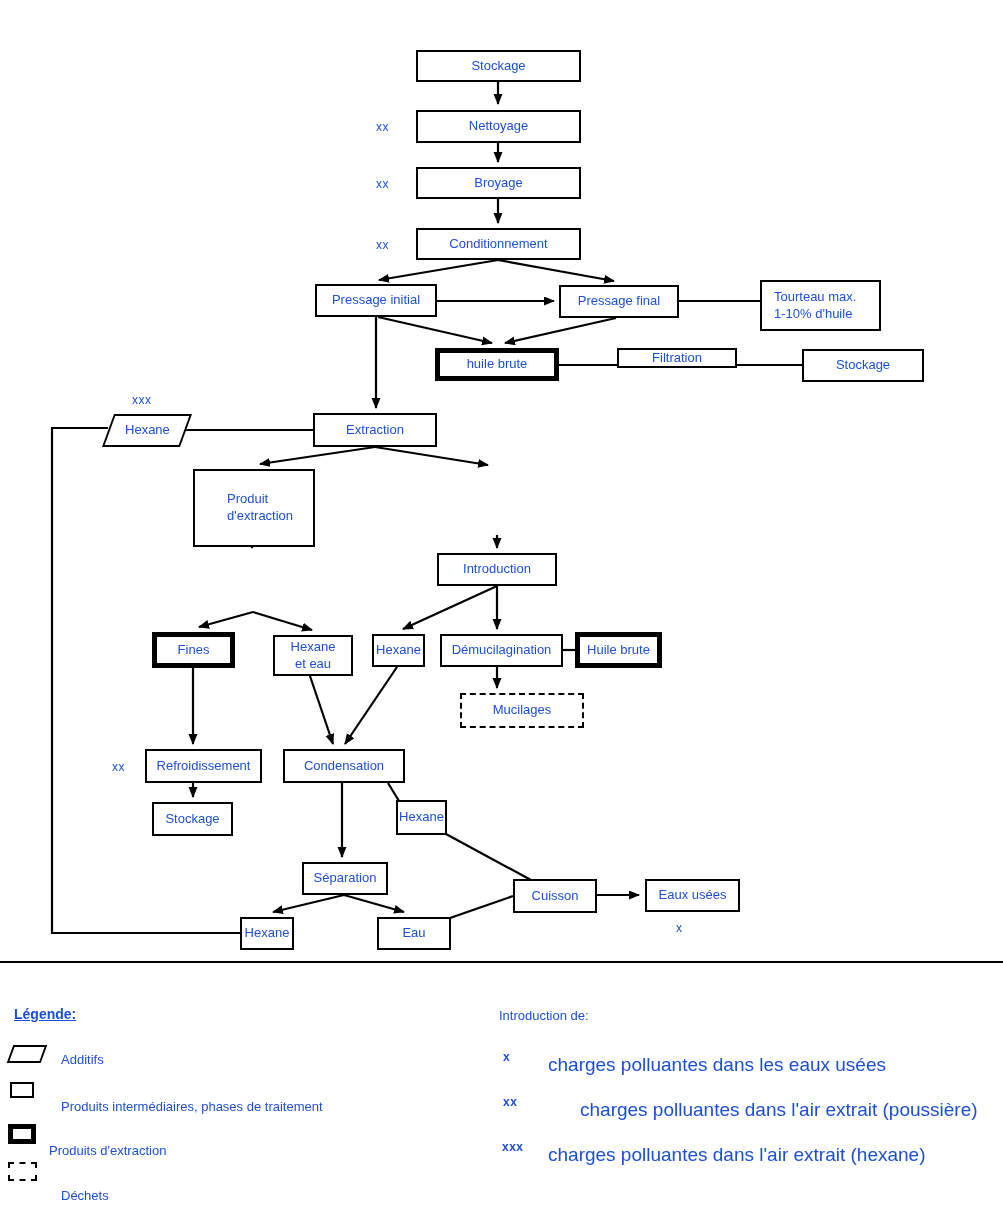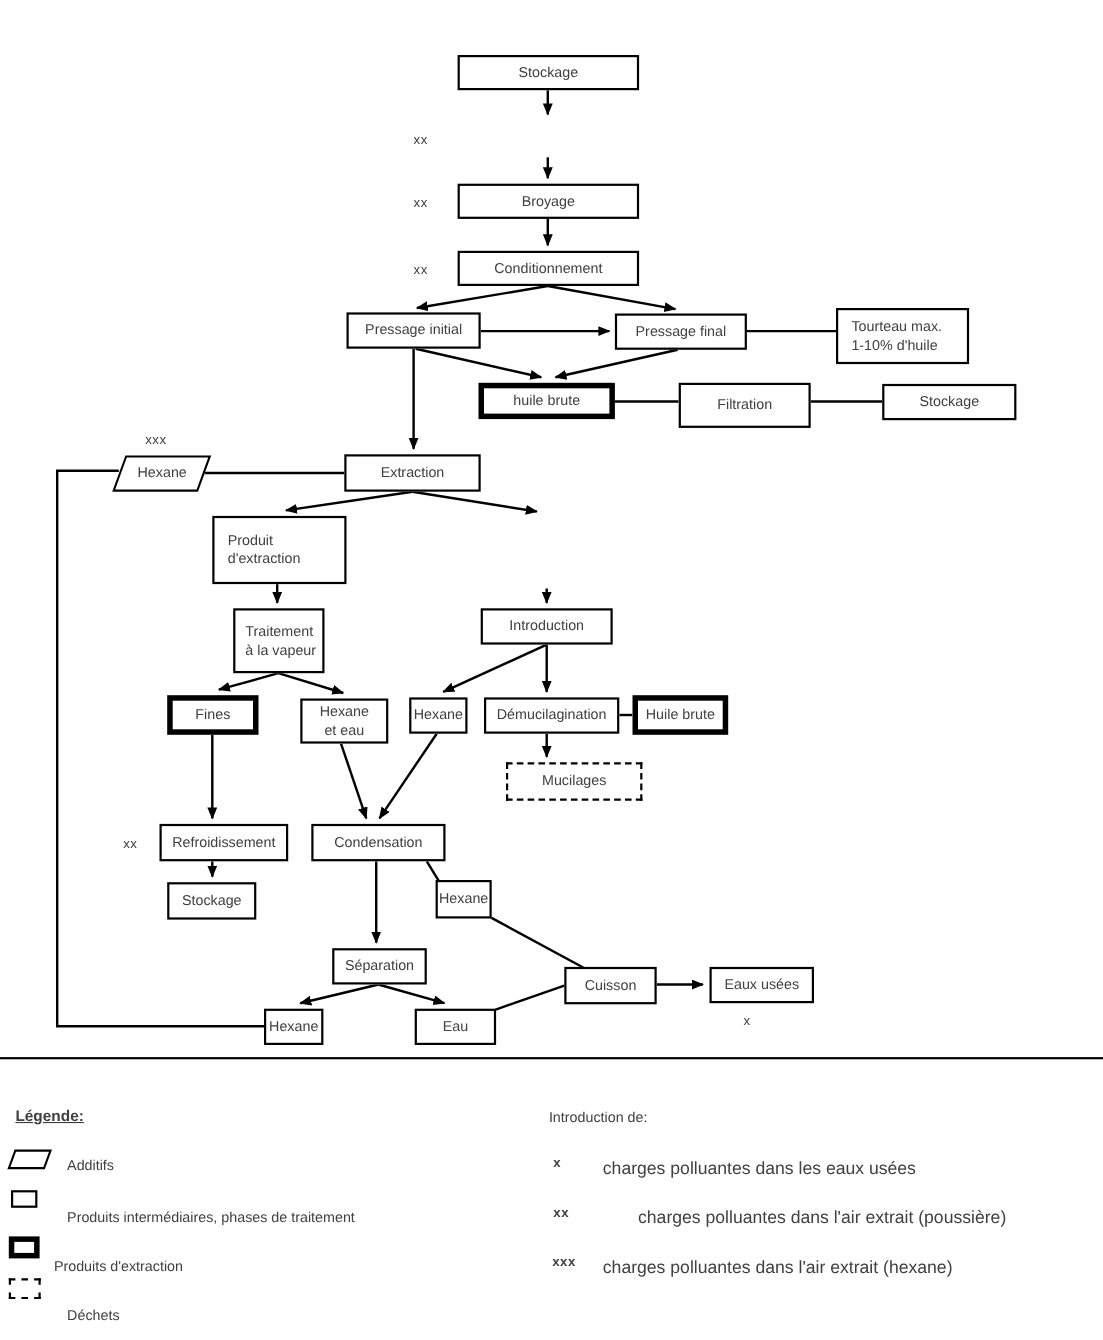--- a/index.html
+++ b/index.html
@@ -1,18 +1,18 @@
 <!DOCTYPE html>
 <html><head>
 <meta charset="utf-8">
 <style>
   html,body{margin:0;padding:0;background:#fff;}
   #canvas{
     position:relative;width:1003px;height:1218px;background:#ffffff;
-    font-family:"Liberation Sans",sans-serif;color:#404040;overflow:hidden;
+    font-family:"Liberation Sans",sans-serif;color:#1d4ed8;overflow:hidden;
   }
   #edges{position:absolute;left:0;top:0;width:1003px;height:1218px;}
   #edges line,#edges polyline{stroke:#000;stroke-width:2.2;fill:none;}
   .node{
     position:absolute;box-sizing:border-box;border:2px solid #000;background:#fff;
     display:flex;align-items:center;justify-content:center;text-align:center;
     font-size:13px;line-height:1.3;white-space:pre-line;
   }
   .node.bold{border-width:5px;text-align:right;}
   .node.dotted{border:2px dashed #000;}
@@ -22,21 +22,21 @@
   .mark{position:absolute;font-size:12px;letter-spacing:0.5px;}
   .sep{position:absolute;left:0;top:961px;width:1003px;height:2px;background:#000;}
   
   .lg-title{position:absolute;left:14px;top:1006px;font-size:14px;font-weight:bold;text-decoration:underline;}
   .lg-label{position:absolute;font-size:13px;}
   .lg-shape{position:absolute;box-sizing:border-box;border:2px solid #000;background:#fff;}
   .lg-shape.bold{border-width:5px;}
   .lg-shape.dotted{border:2px dashed #000;}
   .intro-title{position:absolute;left:499px;top:1008px;font-size:13px;}
   .intro-mark{position:absolute;font-size:12px;font-weight:bold;letter-spacing:0.5px;}
-  .intro-label{position:absolute;font-size:16px;}
+  .intro-label{position:absolute;font-size:19px;}
 </style>
 </head>
 <body>
 
 <div id="canvas">
 
   <svg id="edges" viewBox="0 0 1003 1218">
     <defs>
       <marker id="ah" markerUnits="userSpaceOnUse" markerWidth="14" markerHeight="12" refX="10" refY="4.5" orient="auto">
         <path d="M0,0 L11,4.5 L0,9 Z" fill="#000"></path>
@@ -73,35 +73,34 @@
     <line x1="342" y1="783" x2="342" y2="857" marker-end="url(#ah)"></line>
     <line x1="388" y1="783" x2="399" y2="801"></line>
     <line x1="446" y1="834" x2="531" y2="880"></line>
     <line x1="344" y1="895" x2="273" y2="912" marker-end="url(#ah)"></line>
     <line x1="344" y1="895" x2="404" y2="912" marker-end="url(#ah)"></line>
     <line x1="450" y1="918" x2="513" y2="896"></line>
     <line x1="597" y1="895" x2="639" y2="895" marker-end="url(#ah)"></line>
   </svg>
 
   <div class="node" style="left:416px;top:50px;width:165px;height:32px">Stockage</div>
+  <div class="node" style="left:416px;top:110px;width:165px;height:33px">Nettoyage</div>
   <div class="node" style="left:416px;top:167px;width:165px;height:32px">Broyage</div>
   <div class="node" style="left:416px;top:228px;width:165px;height:32px">Conditionnement</div>
   <div class="node" style="left:315px;top:284px;width:122px;height:33px">Pressage initial</div>
   <div class="node" style="left:559px;top:285px;width:120px;height:33px">Pressage final</div>
   <div class="node leftal" style="left:760px;top:280px;width:121px;height:51px;padding-left:12px">Tourteau max.
 1-10% d'huile</div>
   <div class="node bold" style="left:435px;top:348px;width:124px;height:33px">huile brute</div>
-  <div class="node" style="left:617px;top:348px;width:120px;height:41px">Filtration</div>
+  <div class="node" style="left:617px;top:348px;width:120px;height:20px">Filtration</div>
   <div class="node" style="left:802px;top:349px;width:122px;height:33px">Stockage</div>
   <div class="node para" style="left:108px;top:414px;width:78px;height:33px"><span class="plabel">Hexane</span></div>
   <div class="node" style="left:313px;top:413px;width:124px;height:34px">Extraction</div>
-  <div class="node leftal" style="left:193px;top:469px;width:122px;height:62px;padding-left:12px">Produit
+  <div class="node leftal" style="left:193px;top:469px;width:122px;height:78px;padding-left:32px">Produit
 d'extraction</div>
-  <div class="node leftal" style="left:212px;top:553px;width:83px;height:59px;padding-left:9px">Traitement
-à la vapeur</div>
   <div class="node" style="left:437px;top:553px;width:120px;height:33px">Introduction</div>
   <div class="node bold" style="left:152px;top:632px;width:83px;height:36px">Fines</div>
   <div class="node" style="left:273px;top:635px;width:80px;height:41px">Hexane
 et eau</div>
   <div class="node" style="left:372px;top:634px;width:53px;height:33px">Hexane</div>
   <div class="node" style="left:440px;top:634px;width:123px;height:33px">Démucilagination</div>
   <div class="node bold" style="left:575px;top:632px;width:87px;height:36px">Huile brute</div>
   <div class="node dotted" style="left:460px;top:693px;width:124px;height:35px">Mucilages</div>
   <div class="node" style="left:145px;top:749px;width:117px;height:34px">Refroidissement</div>
   <div class="node" style="left:152px;top:802px;width:81px;height:34px">Stockage</div>

